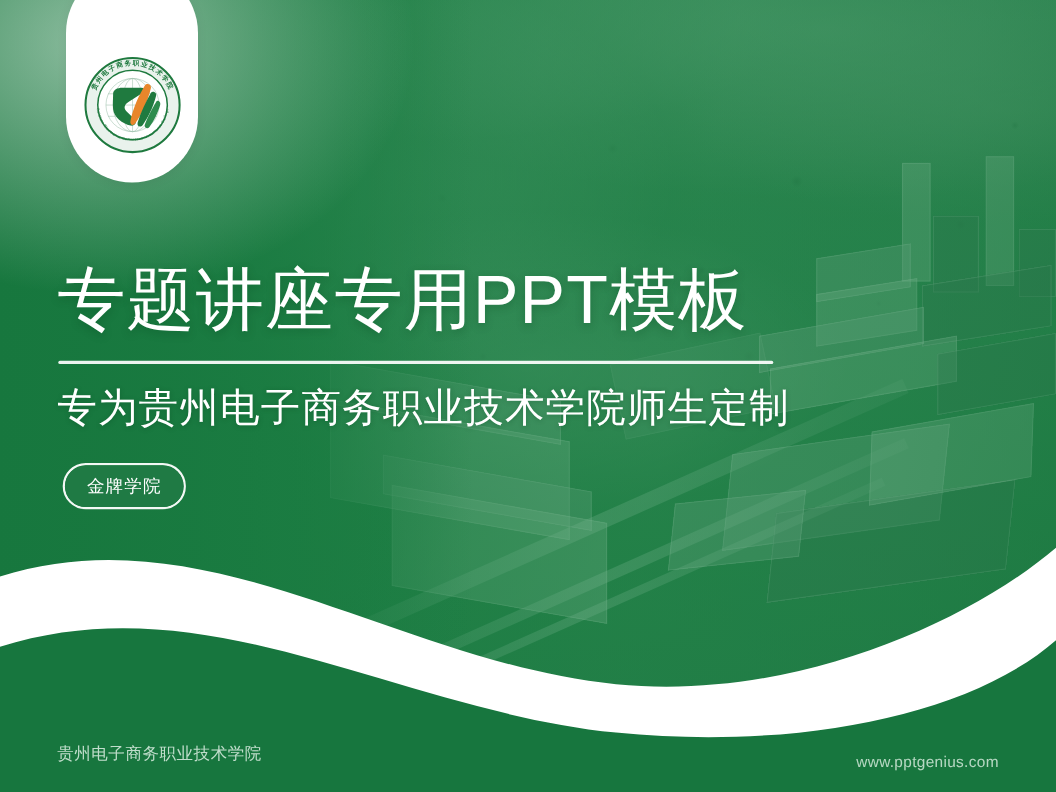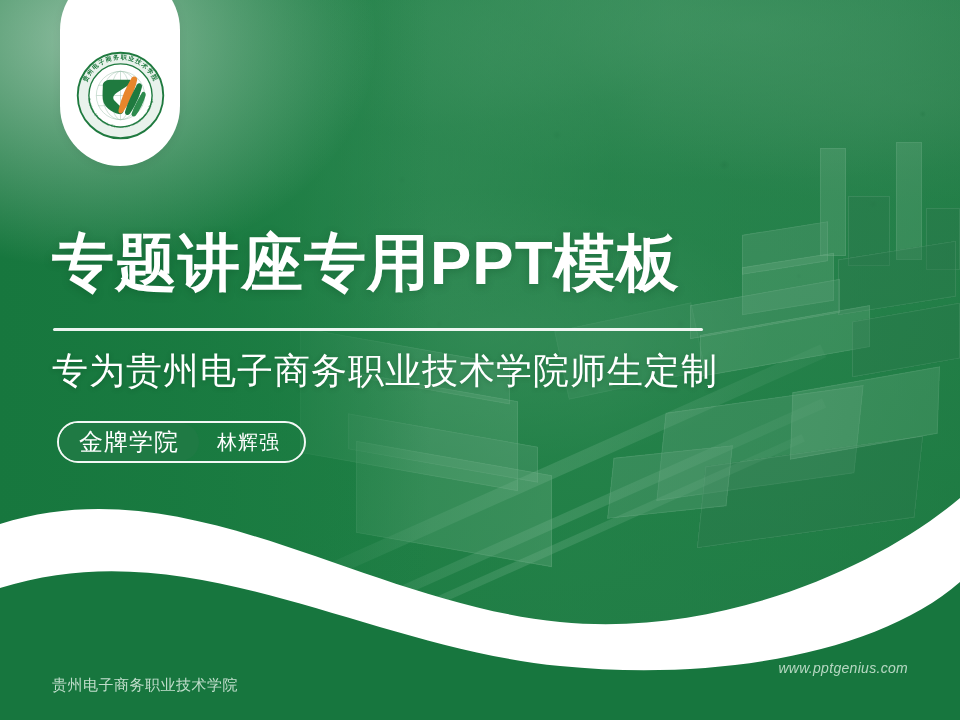--- a/index.html
+++ b/index.html
@@ -127,24 +127,24 @@
   }
   .logo-wrap {
     position: absolute;
     left: 74px; top: 49px;
     width: 93px; height: 93px;
   }
 
   
   .title {
     position: absolute;
-    left: 52px; top: 232px;
+    left: 52px; top: 243px;
     color: #ffffff;
     font-size: 62px;
-    font-weight: 700;
+    font-weight: 400;
     letter-spacing: 1px;
     line-height: 1;
     text-shadow: 0 2px 8px rgba(0,60,25,.28);
     white-space: nowrap;
   }
   .divider {
     position: absolute;
     left: 53px; top: 328px;
     width: 650px; height: 3px;
     background: rgba(255,255,255,.92);
@@ -176,21 +176,21 @@
     overflow: hidden;
   }
   .badge-tag {
     height: 100%;
     display: flex;
     align-items: center;
     padding: 0 20px;
     background: #1f7a44;
     border-radius: 22px;
     color: #ffffff;
-    font-size: 24px;
+    font-size: 16px;
     letter-spacing: 1px;
     white-space: nowrap;
   }
   .badge-name {
     display: flex;
     align-items: center;
     padding: 0 24px 0 18px;
     color: #ffffff;
     font-size: 20px;
     letter-spacing: 1px;
@@ -201,26 +201,25 @@
   .footer-left {
     position: absolute;
     left: 52px; top: 676px;
     color: rgba(222,240,228,.85);
     font-size: 15px;
     letter-spacing: .5px;
     white-space: nowrap;
   }
   .footer-right {
     position: absolute;
-    right: 52px; top: 660px;
+    right: 52px; top: 684px;
     color: rgba(222,240,228,.80);
     font-size: 14px;
     letter-spacing: .3px;
     white-space: nowrap;
-    font-style: italic;
   }
 </style>
 </head>
 <body>
 
 <div id="slide">
 
   <div class="photo-layer">
     <div class="photo-base"></div>
     <div class="terrain"></div>
@@ -321,19 +320,18 @@
       </text>
     </svg>
   </div>
 
   <div class="title">专题讲座专用PPT模板</div>
   <div class="divider"></div>
   <div class="subtitle">专为贵州电子商务职业技术学院师生定制</div>
 
   <div class="badge">
     <span class="badge-tag">金牌学院</span>
-    <span class="badge-name">林辉强</span>
   </div>
 
   <div class="footer-left">贵州电子商务职业技术学院</div>
   <div class="footer-right">www.pptgenius.com</div>
 
 </div>
 
 </body></html>

